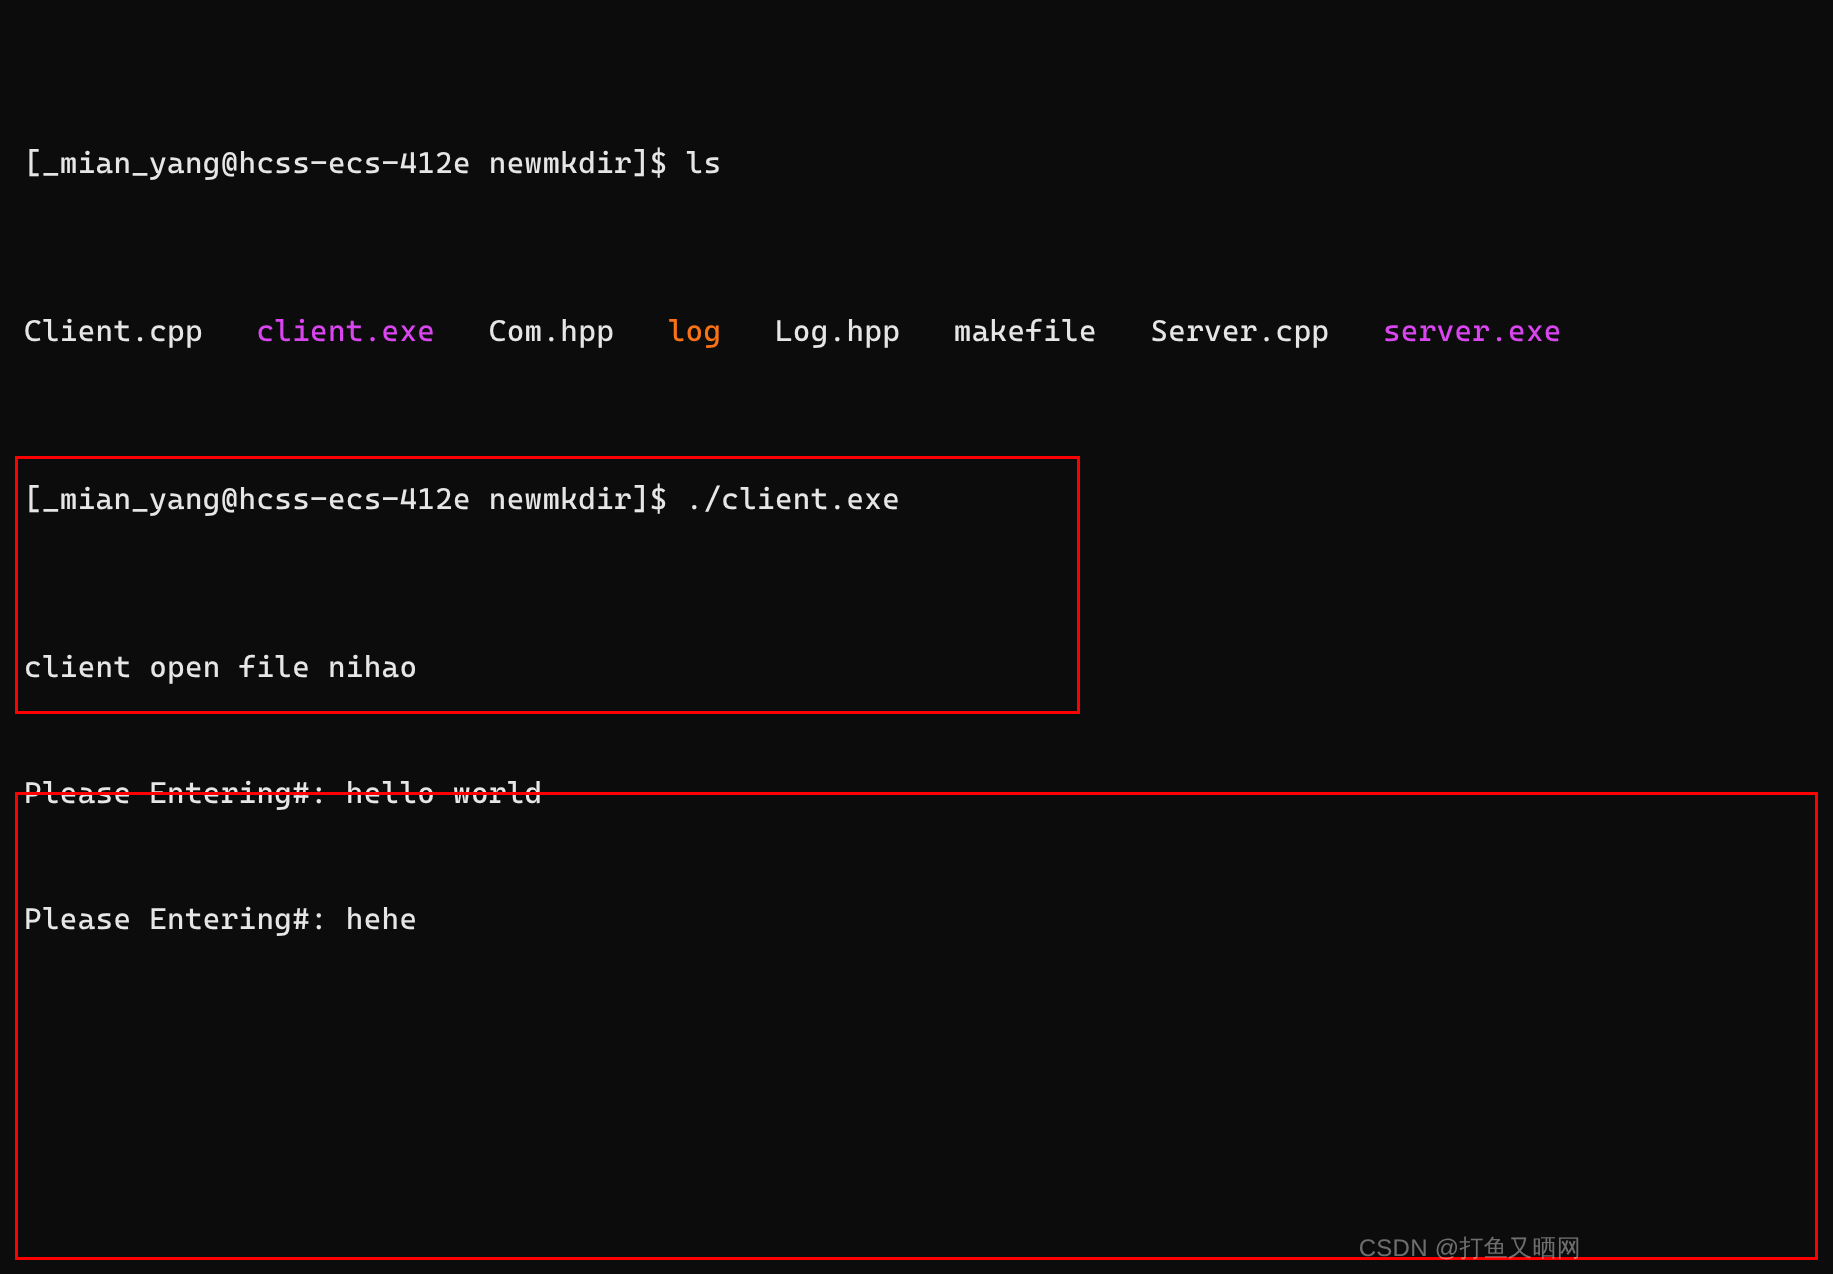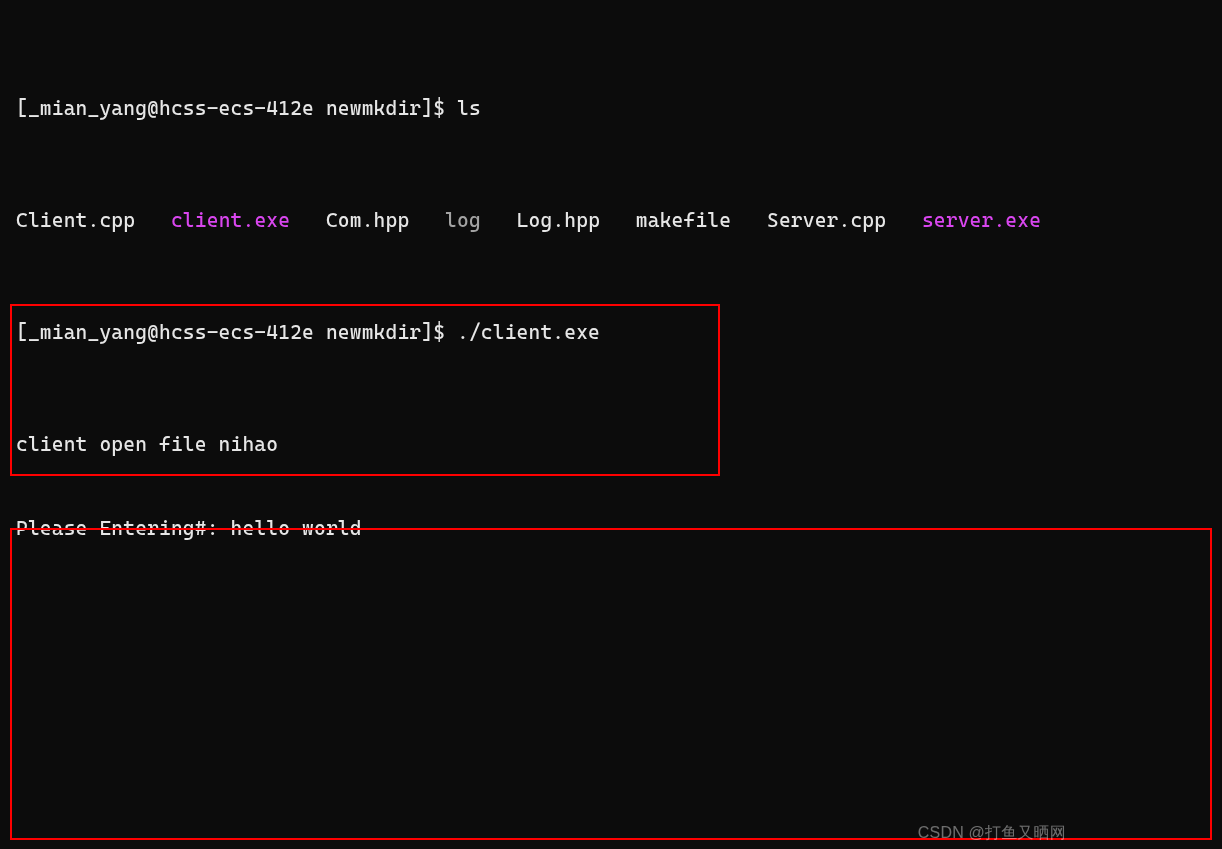--- a/index.html
+++ b/index.html
@@ -16,53 +16,54 @@
   .term {
     position: relative;
     box-sizing: border-box;
     width: 1078px;
     height: 849px;
     padding: 10px 0 4px 16px;
     white-space: pre;
   }
   .term .row { min-height: 28px; }
   .g { color: #d946ef; }
-  .b { color: #a3a3a3; }
+  .b { color: #f97316; }
   .w { color: #e6e6e6; }
   .hl-box {
     position: absolute;
     border: 2px solid #ff0000;
     box-sizing: border-box;
     pointer-events: none;
   }
   #hl1 { left: 10px; top: 304px; width: 710px; height: 172px; }
   #hl2 { left: 10px; top: 528px; width: 1202px; height: 312px; }
   .watermark {
     position: absolute;
-    right: 12px;
+    right: 24px;
     bottom: 2px;
     color: rgba(230,230,230,0.45);
     font-family: sans-serif;
     font-size: 16px;
     pointer-events: none;
   }
 </style>
 </head>
 <body>
 
 <div class="term">
 
   <div class="row"><span class="w">[_mian_yang@hcss-ecs-412e newmkdir]$ </span><span class="w">ls</span></div>
 
   <div class="row"><span class="w">Client.cpp</span><span>   </span><span class="g">client.exe</span><span>   </span><span class="w">Com.hpp</span><span>   </span><span class="b">log</span><span>   </span><span class="w">Log.hpp</span><span>   </span><span class="w">makefile</span><span>   </span><span class="w">Server.cpp</span><span>   </span><span class="g">server.exe</span></div>
 
   <div class="row"><span class="w">[_mian_yang@hcss-ecs-412e newmkdir]$ </span><span class="w">./client.exe</span></div>
 
   <div class="row">client open file nihao</div>
   <div class="row"><span>Please Entering#: </span><span>hello world</span></div>
+  <div class="row"><span>Please Entering#: </span><span>hehe</span></div>
   
   
 
   
   
   
   
   
   
   

